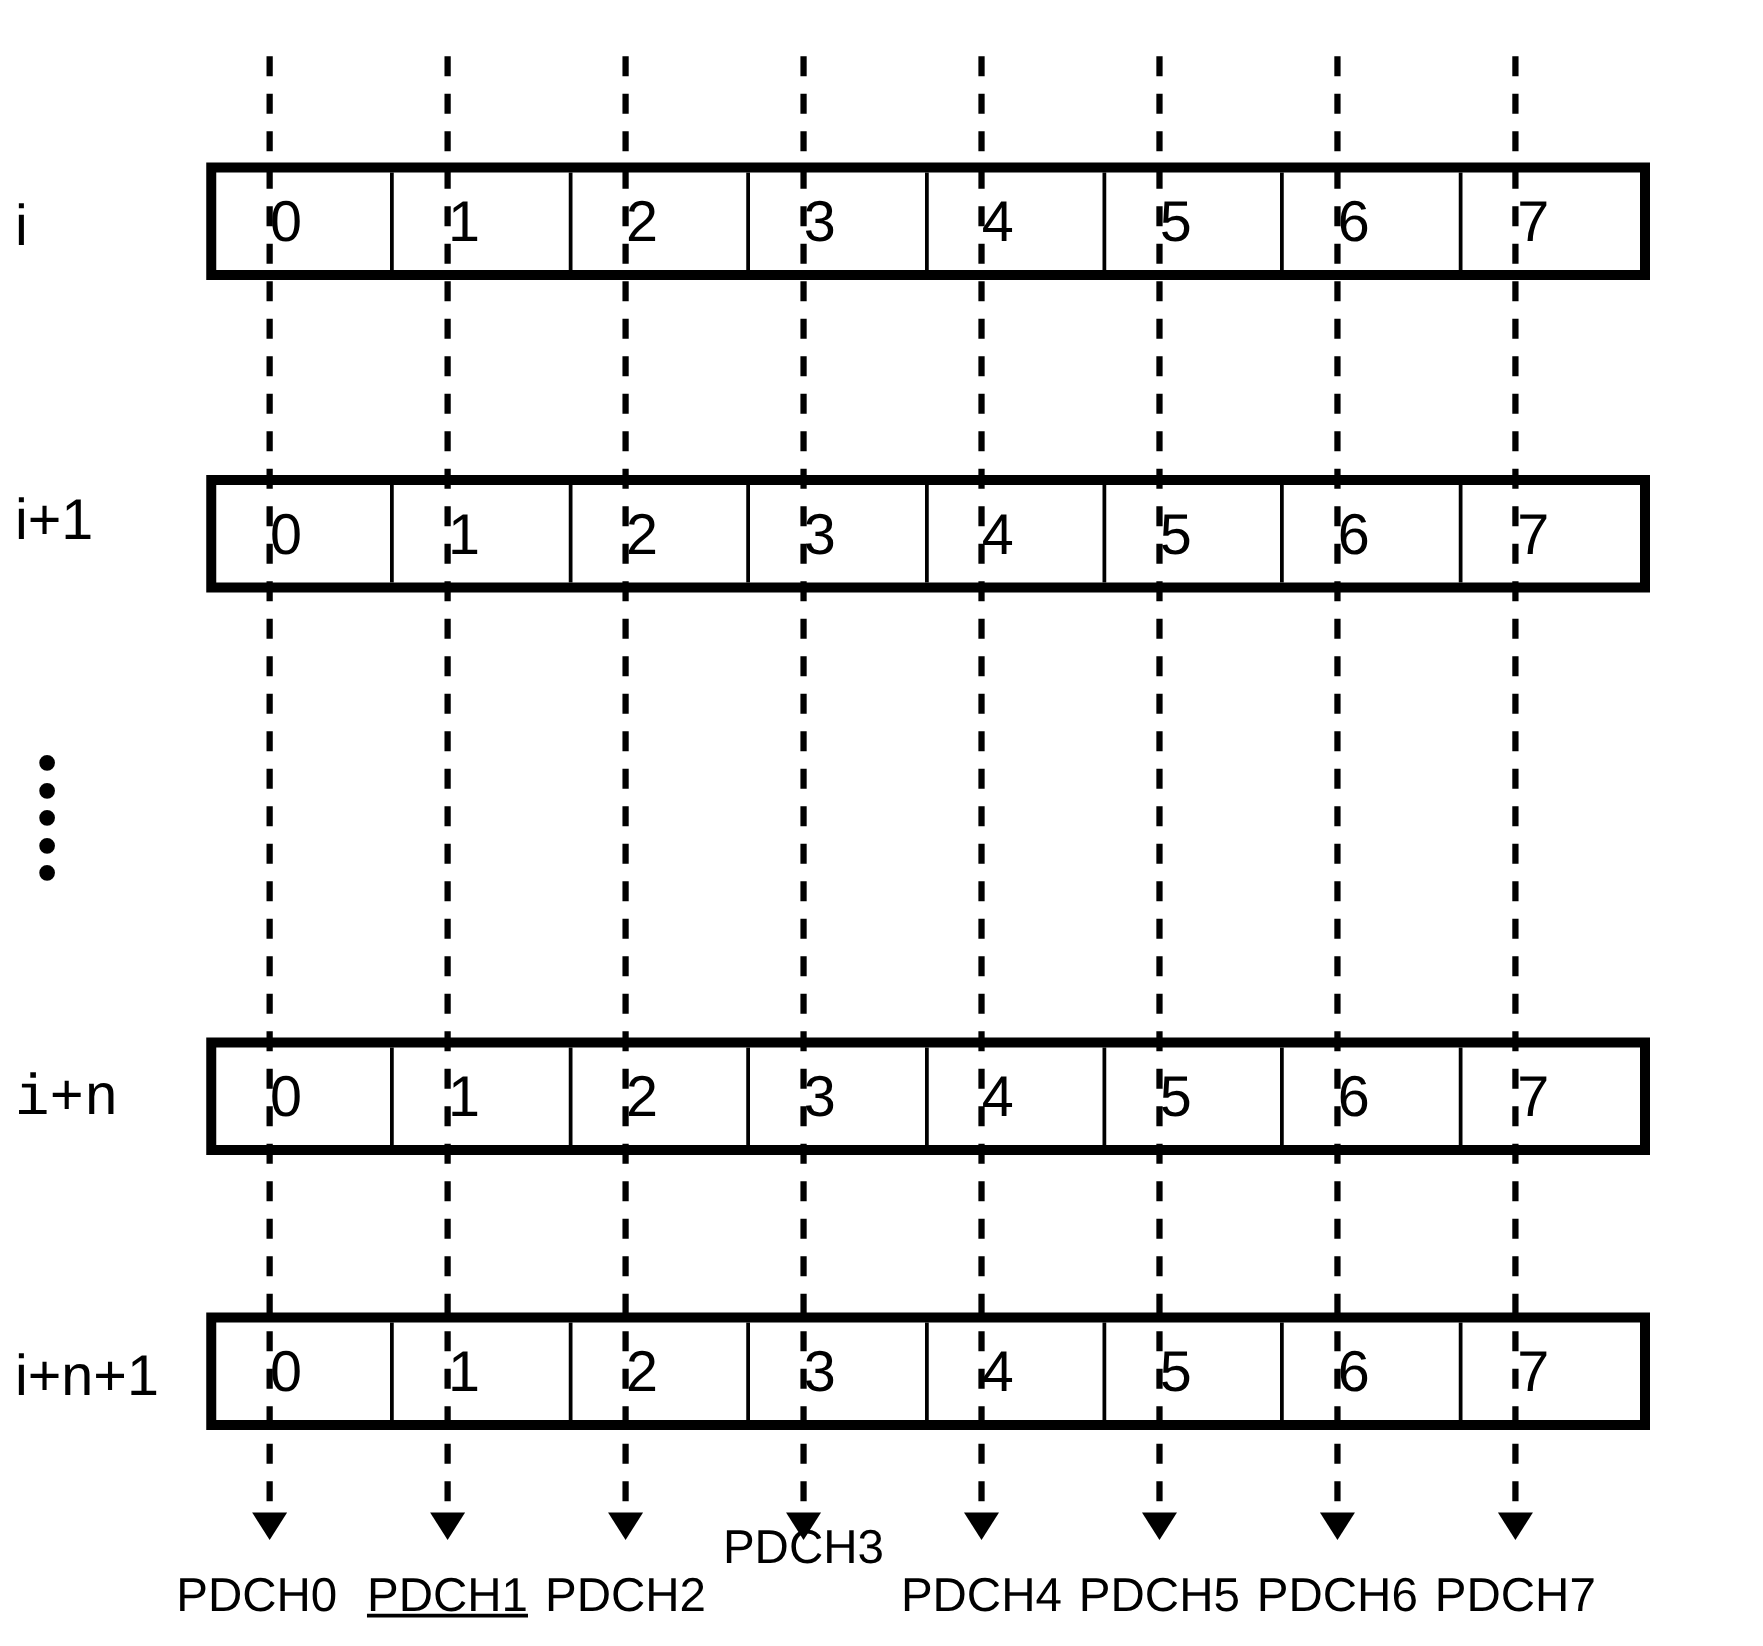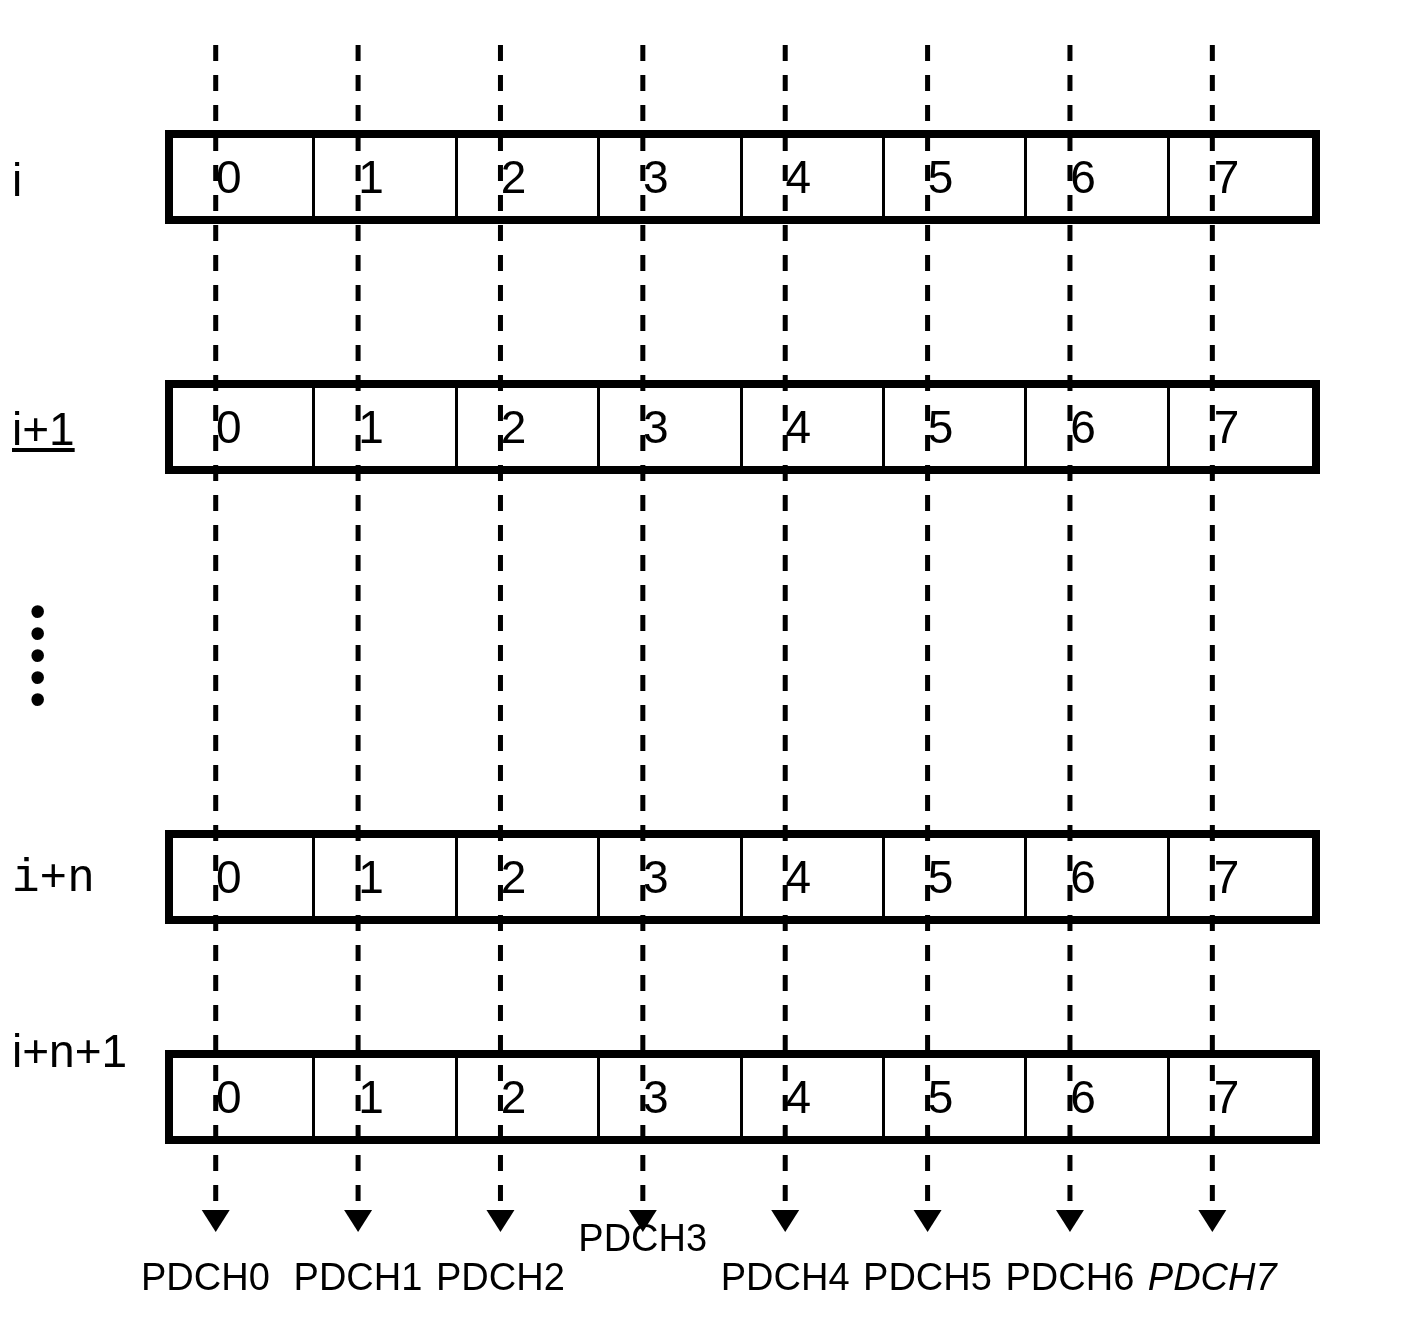--- a/index.html
+++ b/index.html
@@ -105,21 +105,21 @@
       <div class="cell" style="width: 142.375px;">
         <span class="cell-num">5</span>
       </div>
       <div class="cell" style="width: 142.375px;">
         <span class="cell-num">6</span>
       </div>
       <div class="cell" style="width: 142.375px;">
         <span class="cell-num">7</span>
       </div>
     </div>
-    <div class="abs row-label" style="left: 12px; top: 402px; text-decoration: underline;">i+1</div>
+    <div class="abs row-label" style="left: 12px; top: 388px;">i+1</div>
     <div class="abs frame" style="left: 165px; top: 380px; width: 1155px; height: 94px;">
       <div class="cell" style="width: 142.375px;">
         <span class="cell-num">0</span>
       </div>
       <div class="cell" style="width: 142.375px;">
         <span class="cell-num">1</span>
       </div>
       <div class="cell" style="width: 142.375px;">
         <span class="cell-num">2</span>
       </div>
@@ -159,21 +159,21 @@
       <div class="cell" style="width: 142.375px;">
         <span class="cell-num">5</span>
       </div>
       <div class="cell" style="width: 142.375px;">
         <span class="cell-num">6</span>
       </div>
       <div class="cell" style="width: 142.375px;">
         <span class="cell-num">7</span>
       </div>
     </div>
-    <div class="abs row-label" style="left: 12px; top: 1024px; text-align: center;">i+n+1</div>
+    <div class="abs row-label" style="left: 12px; top: 1073px; text-align: center;">i+n+1</div>
     <div class="abs frame" style="left: 165px; top: 1050px; width: 1155px; height: 94px;">
       <div class="cell" style="width: 142.375px;">
         <span class="cell-num">0</span>
       </div>
       <div class="cell" style="width: 142.375px;">
         <span class="cell-num">1</span>
       </div>
       <div class="cell" style="width: 142.375px;">
         <span class="cell-num">2</span>
       </div>
@@ -192,20 +192,20 @@
       <div class="cell" style="width: 142.375px;">
         <span class="cell-num">7</span>
       </div>
     </div>
     <div class="abs vdots" style="left: 30px; top: 600px;">•
 •
 •
 •
 •</div>
     <div class="abs pdch-label" style="top: 1256px; left: 141px;">PDCH0</div>
-    <div class="abs pdch-label" style="top: 1256px; left: 293.587px;">PDCH1</div>
+    <div class="abs pdch-label" style="top: 1256px; left: 293.587px; text-decoration: underline;">PDCH1</div>
     <div class="abs pdch-label" style="top: 1256px; left: 436px;">PDCH2</div>
     <div class="abs pdch-label" style="top: 1217px; left: 578.337px;">PDCH3</div>
     <div class="abs pdch-label" style="top: 1256px; left: 720.712px;">PDCH4</div>
     <div class="abs pdch-label" style="top: 1256px; left: 863.087px;">PDCH5</div>
     <div class="abs pdch-label" style="top: 1256px; left: 1005.46px;">PDCH6</div>
-    <div class="abs pdch-label" style="top: 1256px; left: 1147.84px; font-style: italic;">PDCH7</div>
+    <div class="abs pdch-label" style="top: 1256px; left: 1147.84px;">PDCH7</div>
   </div>
 
 </body></html>

